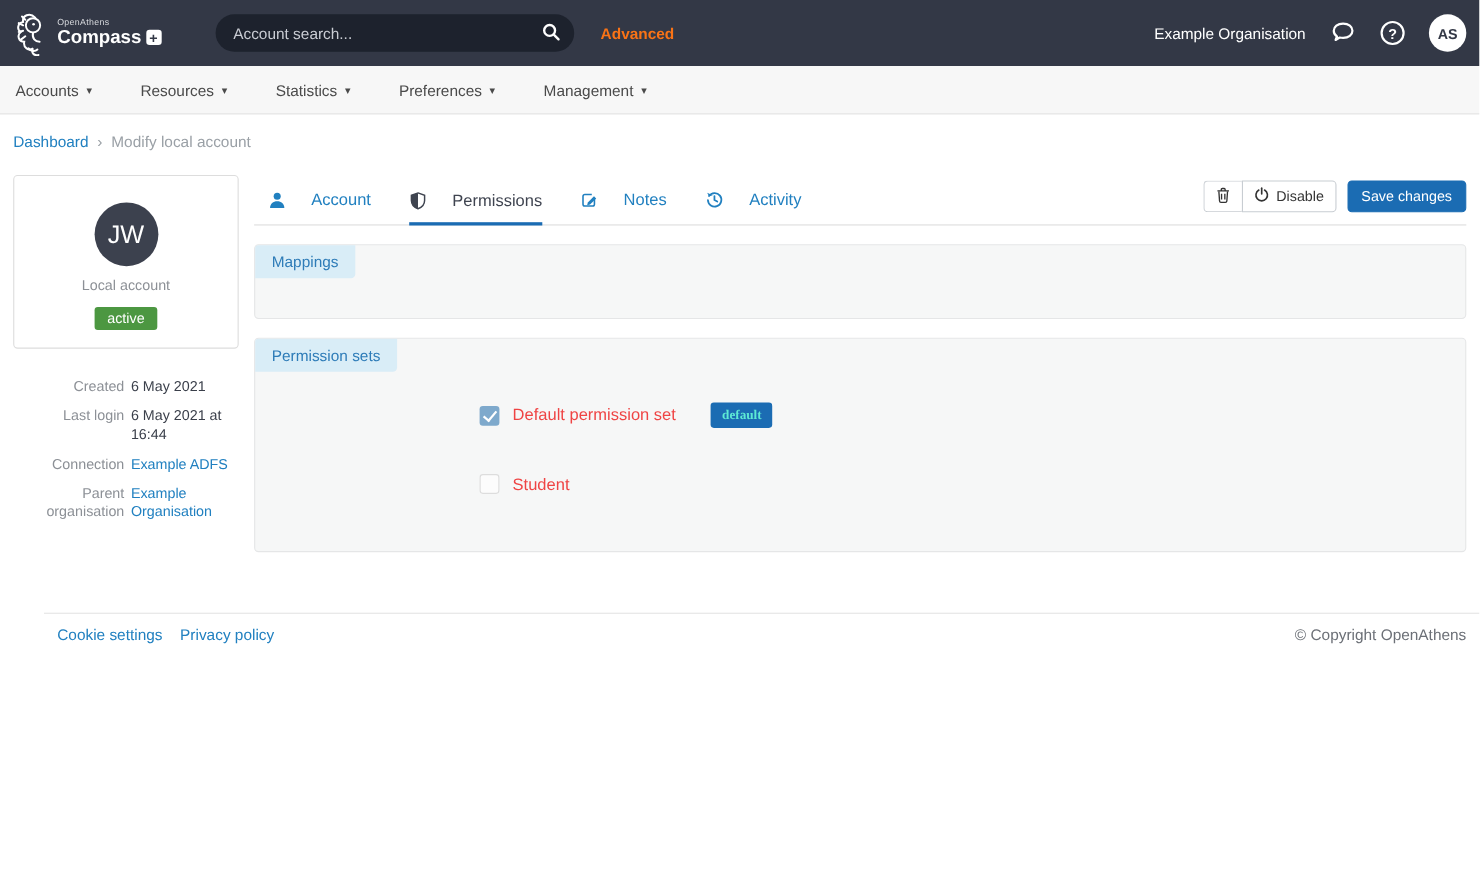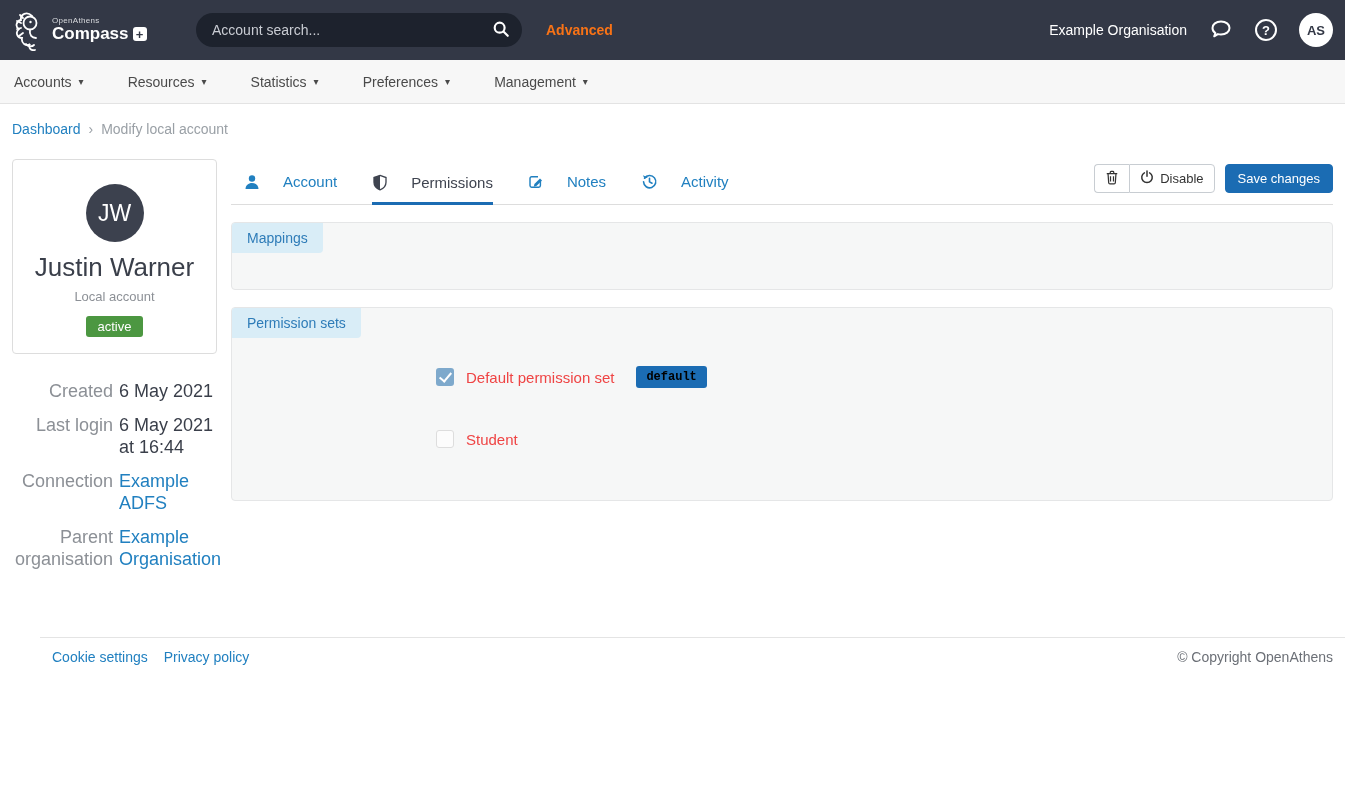--- a/index.html
+++ b/index.html
@@ -43,21 +43,21 @@
   .right-col { flex:1; margin-left:14px; }
 
   
   .card { border:1px solid #ddd; border-radius:4px; background:#fff; padding:18px 10px 16px; text-align:center; }
   .avatar-big { width:58px; height:58px; background:#3c414e; border-radius:50%; margin:6px auto 10px; color:#fff; font-size:23px; display:flex; align-items:center; justify-content:center; }
   .profile-name { font-size:26px; color:#3a3f4a; margin-bottom:6px; font-weight:400; }
   .profile-type { font-size:13px; color:#8c9096; margin-bottom:12px; }
   .status-badge { display:inline-block; background:#4c9741; color:#fff; font-size:13px; padding:3px 12px; border-radius:3px; }
 
   
-  .details { margin-top:26px; font-size:18px; }
+  .details { margin-top:26px; font-size:13px; }
   .detail-row { display:flex; margin-bottom:11px; line-height:1.25; }
   .detail-label { width:101px; flex:none; text-align:right; color:#8c9096; margin-right:6px; }
   .detail-value { color:#3a3f4a; text-align:left; }
   a.detail-link { color:#2180c0; text-decoration:none; }
 
   
   .tabs-row { position:relative; border-bottom:1px solid #ddd; display:flex; align-items:flex-end; min-height:46px; }
   .tab { display:inline-flex; align-items:center; gap:23px; font-size:15px; color:#2180c0; padding:0 0 14px; margin-left:35px; background:none; border:none; cursor:pointer; font-family:"Liberation Sans", sans-serif; }
   .tab:first-child { margin-left:13px; }
   .tab.active { color:#3f4450; border-bottom:3px solid #1b6cb3; padding-bottom:11px; margin-bottom:-1px; }
@@ -85,21 +85,21 @@
   .mappings-body { padding:16px 0 20px; }
 
   .ps-body { padding:28px 0 26px; }
   .ps-row { display:flex; align-items:center; margin-bottom:42px; }
   .ps-row:last-child { margin-bottom:26px; }
   .checkbox { width:18px; height:18px; border-radius:3px; flex:none; cursor:pointer; position:relative; }
   .checkbox.checked { background:#7ea9cc; }
   .checkbox.checked::after { content:""; position:absolute; left:6px; top:2px; width:5px; height:10px; border:solid #fff; border-width:0 2px 2px 0; transform:rotate(40deg); }
   .checkbox.unchecked { background:#fcfcfc; border:1px solid #ddd; }
   .ps-label { color:#ef4444; font-size:15px; text-decoration:none; margin-left:12px; }
-  .badge-default { background:#1b6cb3; color:#000000; font-size:12px; font-weight:bold; padding:4px 10px; border-radius:3px; margin-left:22px; cursor:pointer; border:none; font-family:Liberation Mono, monospace; }
+  .badge-default { background:#1b6cb3; color:#5eead4; font-size:12px; font-weight:bold; padding:4px 10px; border-radius:3px; margin-left:32px; cursor:pointer; border:none; font-family:Liberation Serif, serif; }
 
   
   .footer { margin-top:55px; border-top:1px solid #e4e4e4; padding:11px 12px; display:flex; align-items:center;margin-left:40px; }
   .footer-links { display:flex; gap:16px; }
   .footer a { color:#2180c0; font-size:14px; text-decoration:none; }
   .footer-spacer { flex:1; }
   .copyright { color:#6c7077; font-size:14px; }
 </style>
 </head>
 <body>
@@ -183,21 +183,20 @@
   <a href="#">Dashboard</a>
   <span class="crumb-sep">›</span>
   <span class="crumb-current">Modify local account</span>
 </div>
 
 <div class="content">
 
   <div class="left-col">
     <div class="card">
       <div class="avatar-big">JW</div>
-      <div class="profile-name">Justin Warner</div>
       <div class="profile-type">Local account</div>
       <span class="status-badge">active</span>
     </div>
 
     <div class="details">
       <div class="detail-row">
         <span class="detail-label">Created</span>
         <span class="detail-value">6 May 2021</span>
       </div>
       <div class="detail-row">

